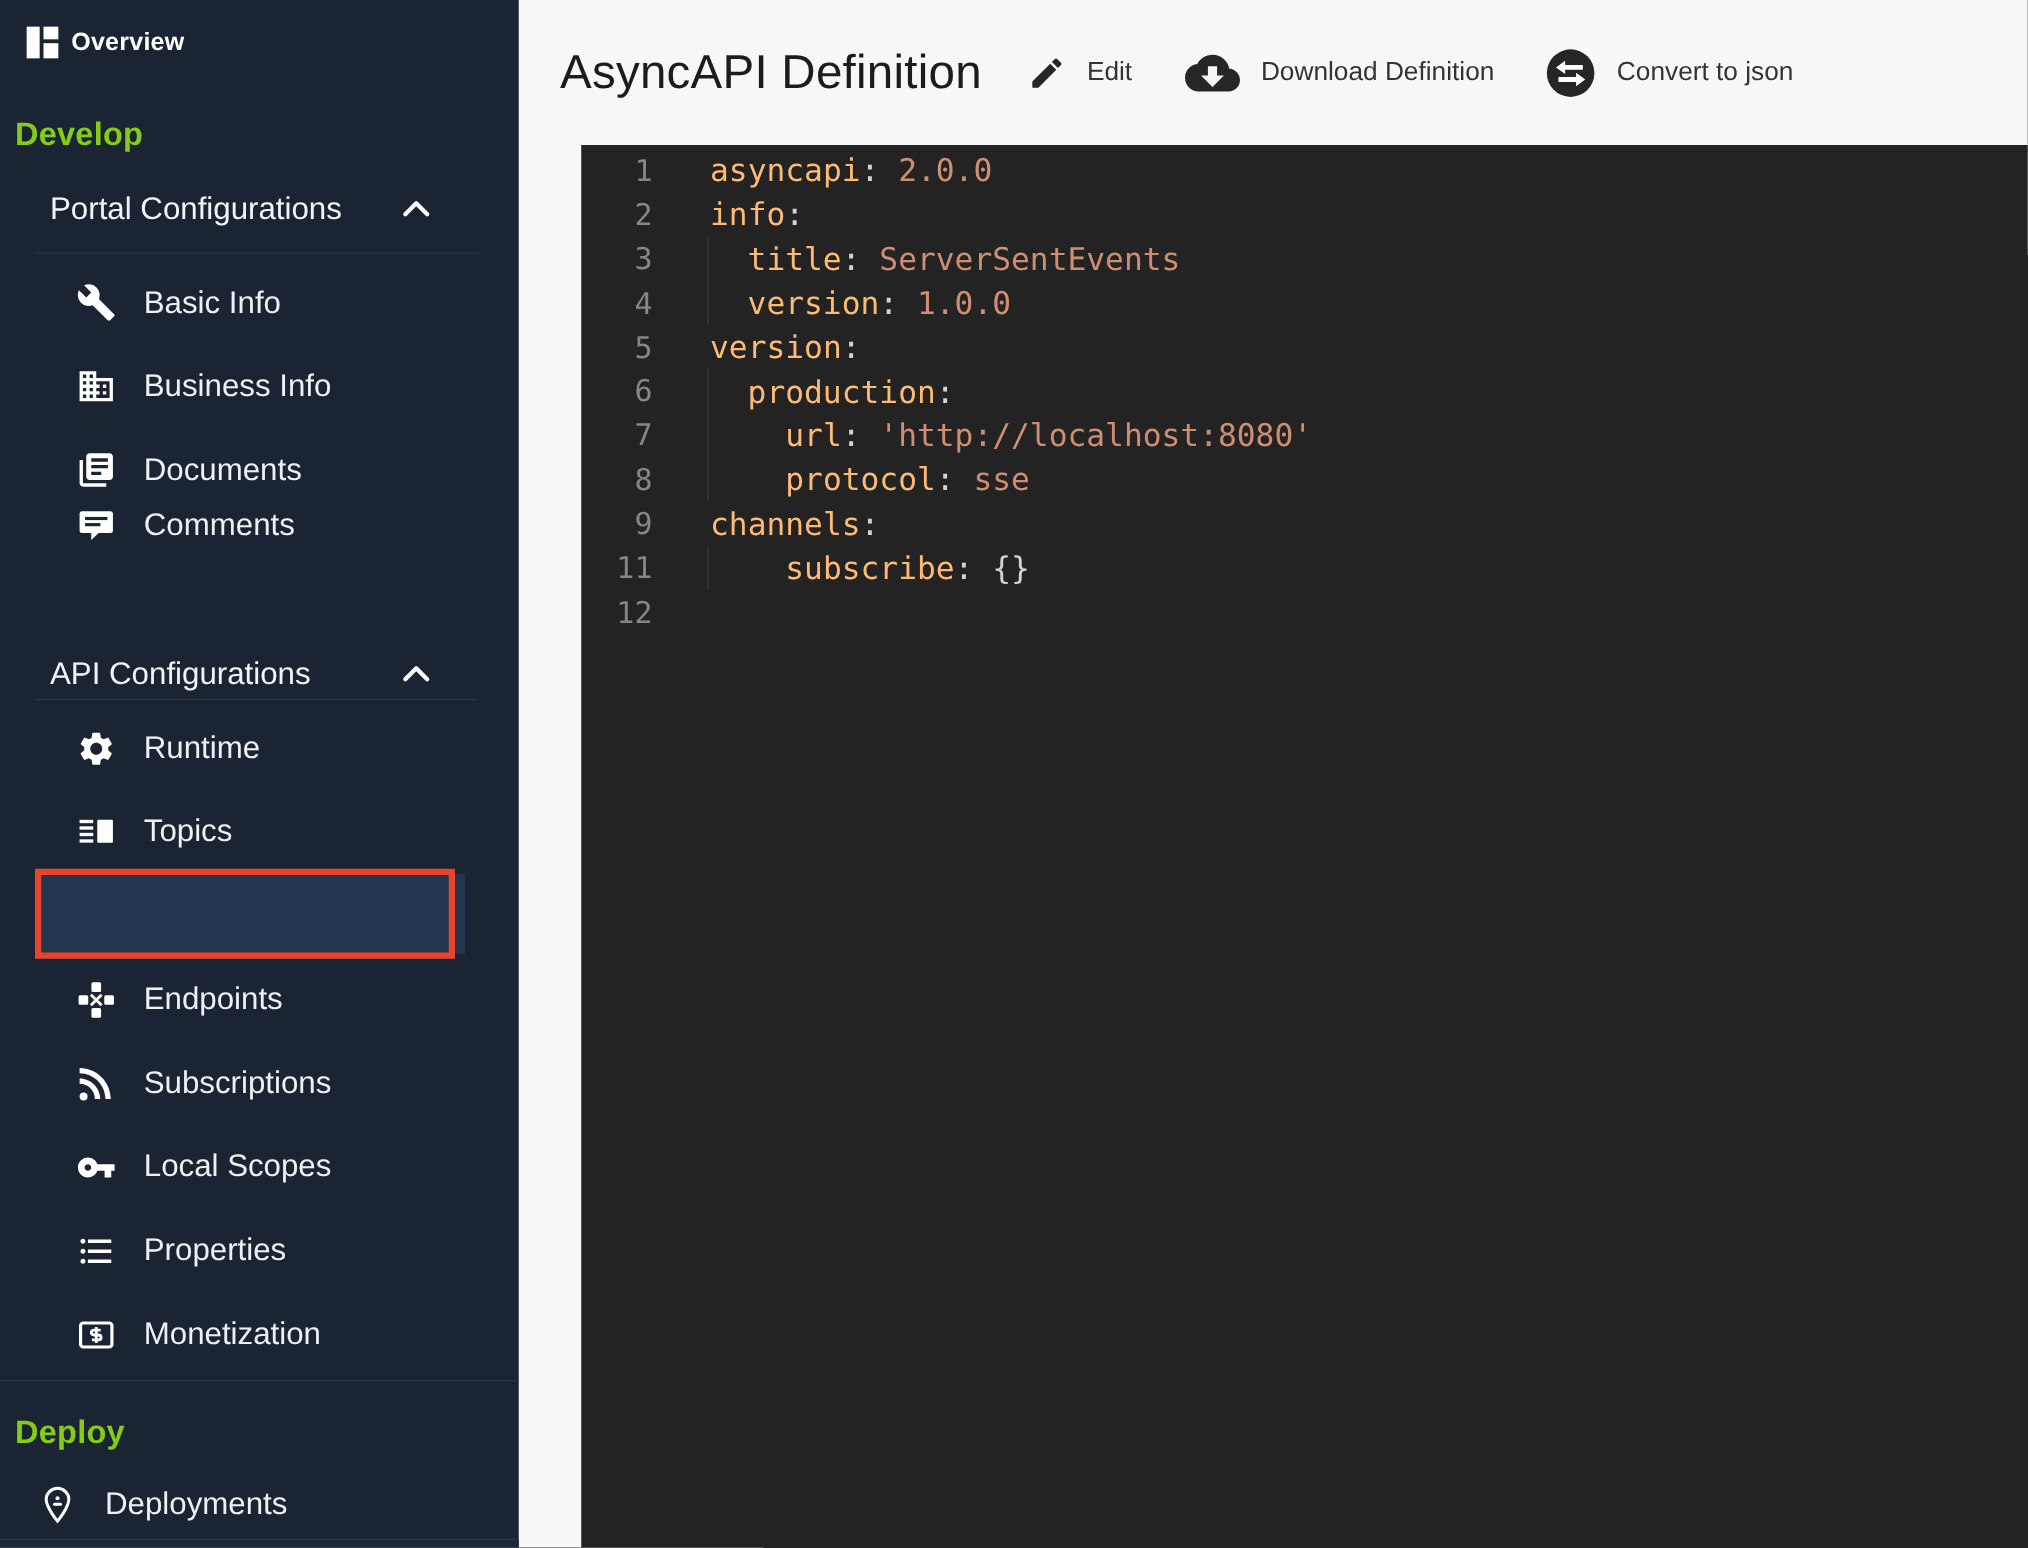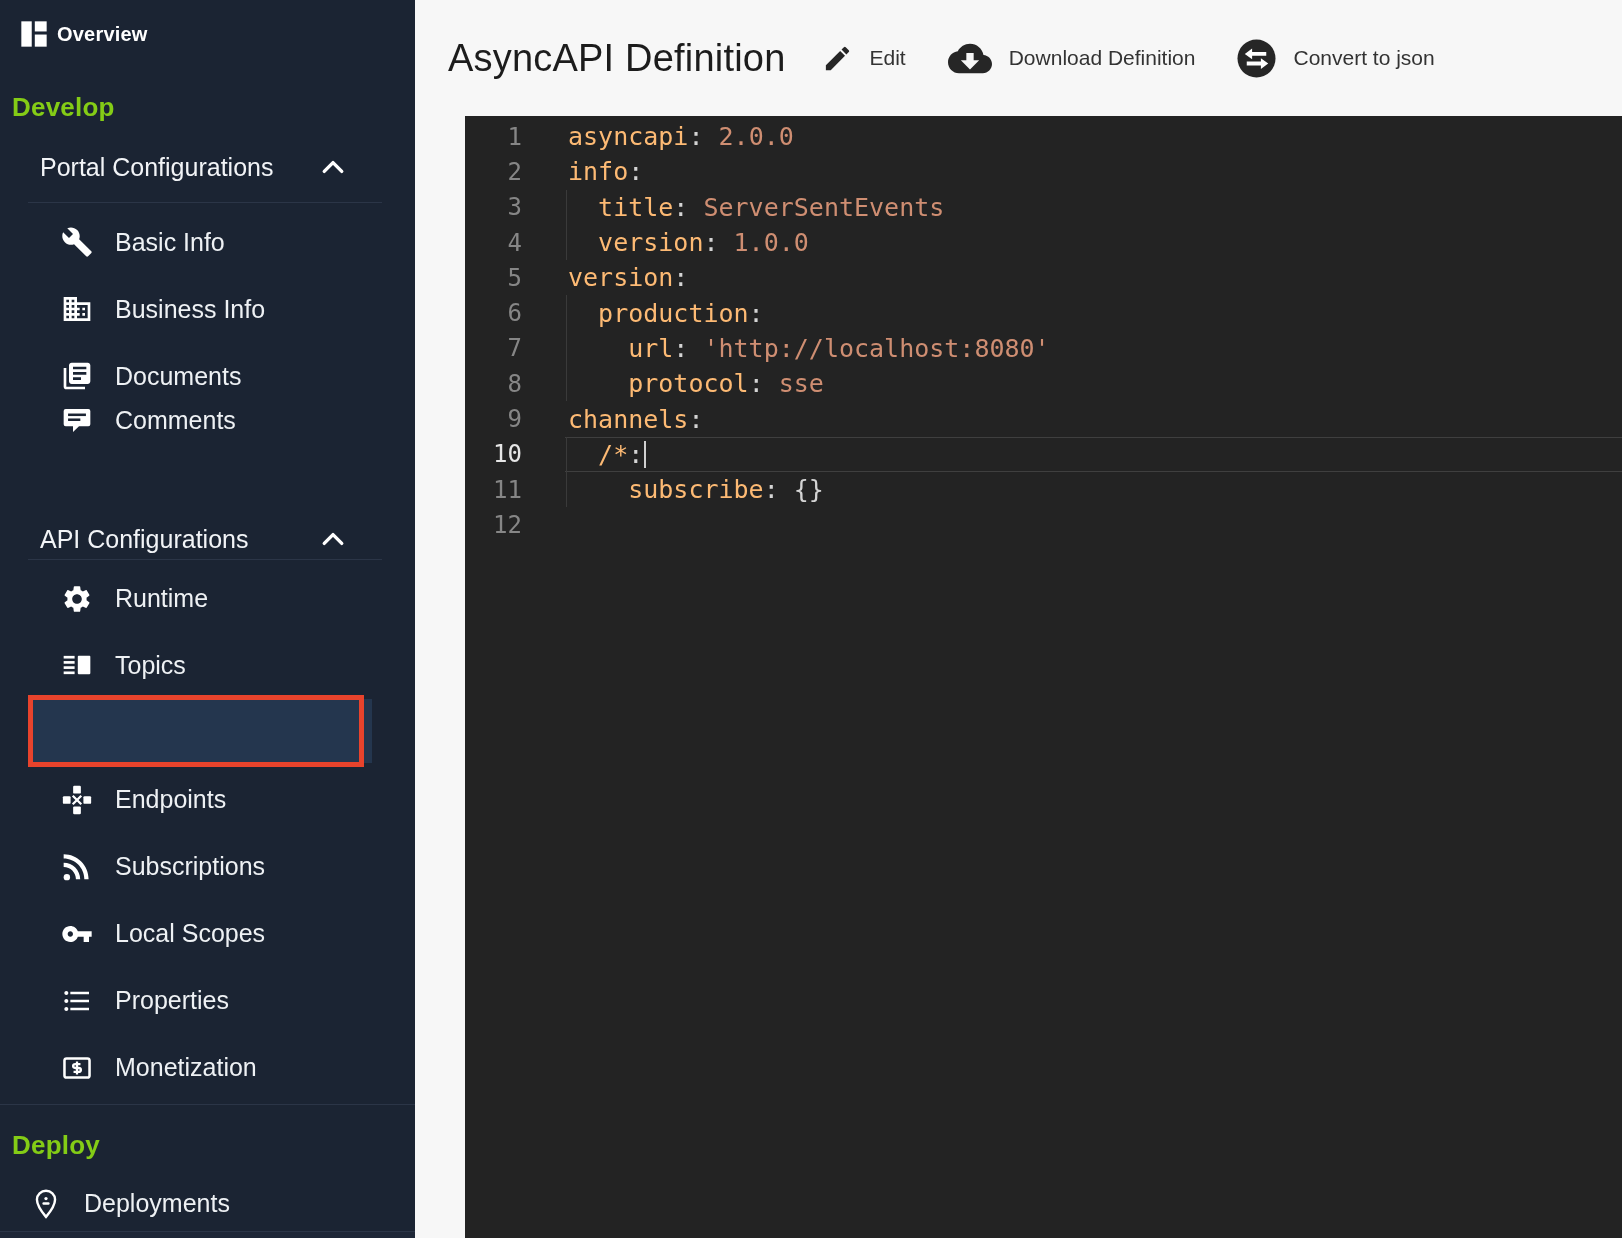--- a/index.html
+++ b/index.html
@@ -327,25 +327,20 @@
       </div>
       <div class="code-line">
         <span class="guide" style="left: 101px;"></span>
         <span class="ln">8</span>
         <span class="code-content" style="padding-left: 4ch;"><span class="tk-key">protocol</span><span class="tk-punc">: </span><span class="tk-val">sse</span></span>
       </div>
       <div class="code-line">
         <span class="ln">9</span>
         <span class="code-content" style="padding-left: 0ch;"><span class="tk-key">channels</span><span class="tk-punc">:</span></span>
       </div>
-      <div class="code-line active">
-        <span class="guide" style="left: 101px;"></span>
-        <span class="ln">10</span>
-        <span class="code-content" style="padding-left: 2ch;"><span class="tk-key">/*</span><span class="tk-punc">:</span><span class="cursor"></span></span>
-      </div>
       <div class="code-line">
         <span class="guide" style="left: 101px;"></span>
         <span class="ln">11</span>
         <span class="code-content" style="padding-left: 4ch;"><span class="tk-key">subscribe</span><span class="tk-punc">: </span><span class="tk-punc">{}</span></span>
       </div>
       <div class="code-line">
         <span class="ln">12</span>
         <span class="code-content" style="padding-left: 0ch;"></span>
       </div>
     </div>

